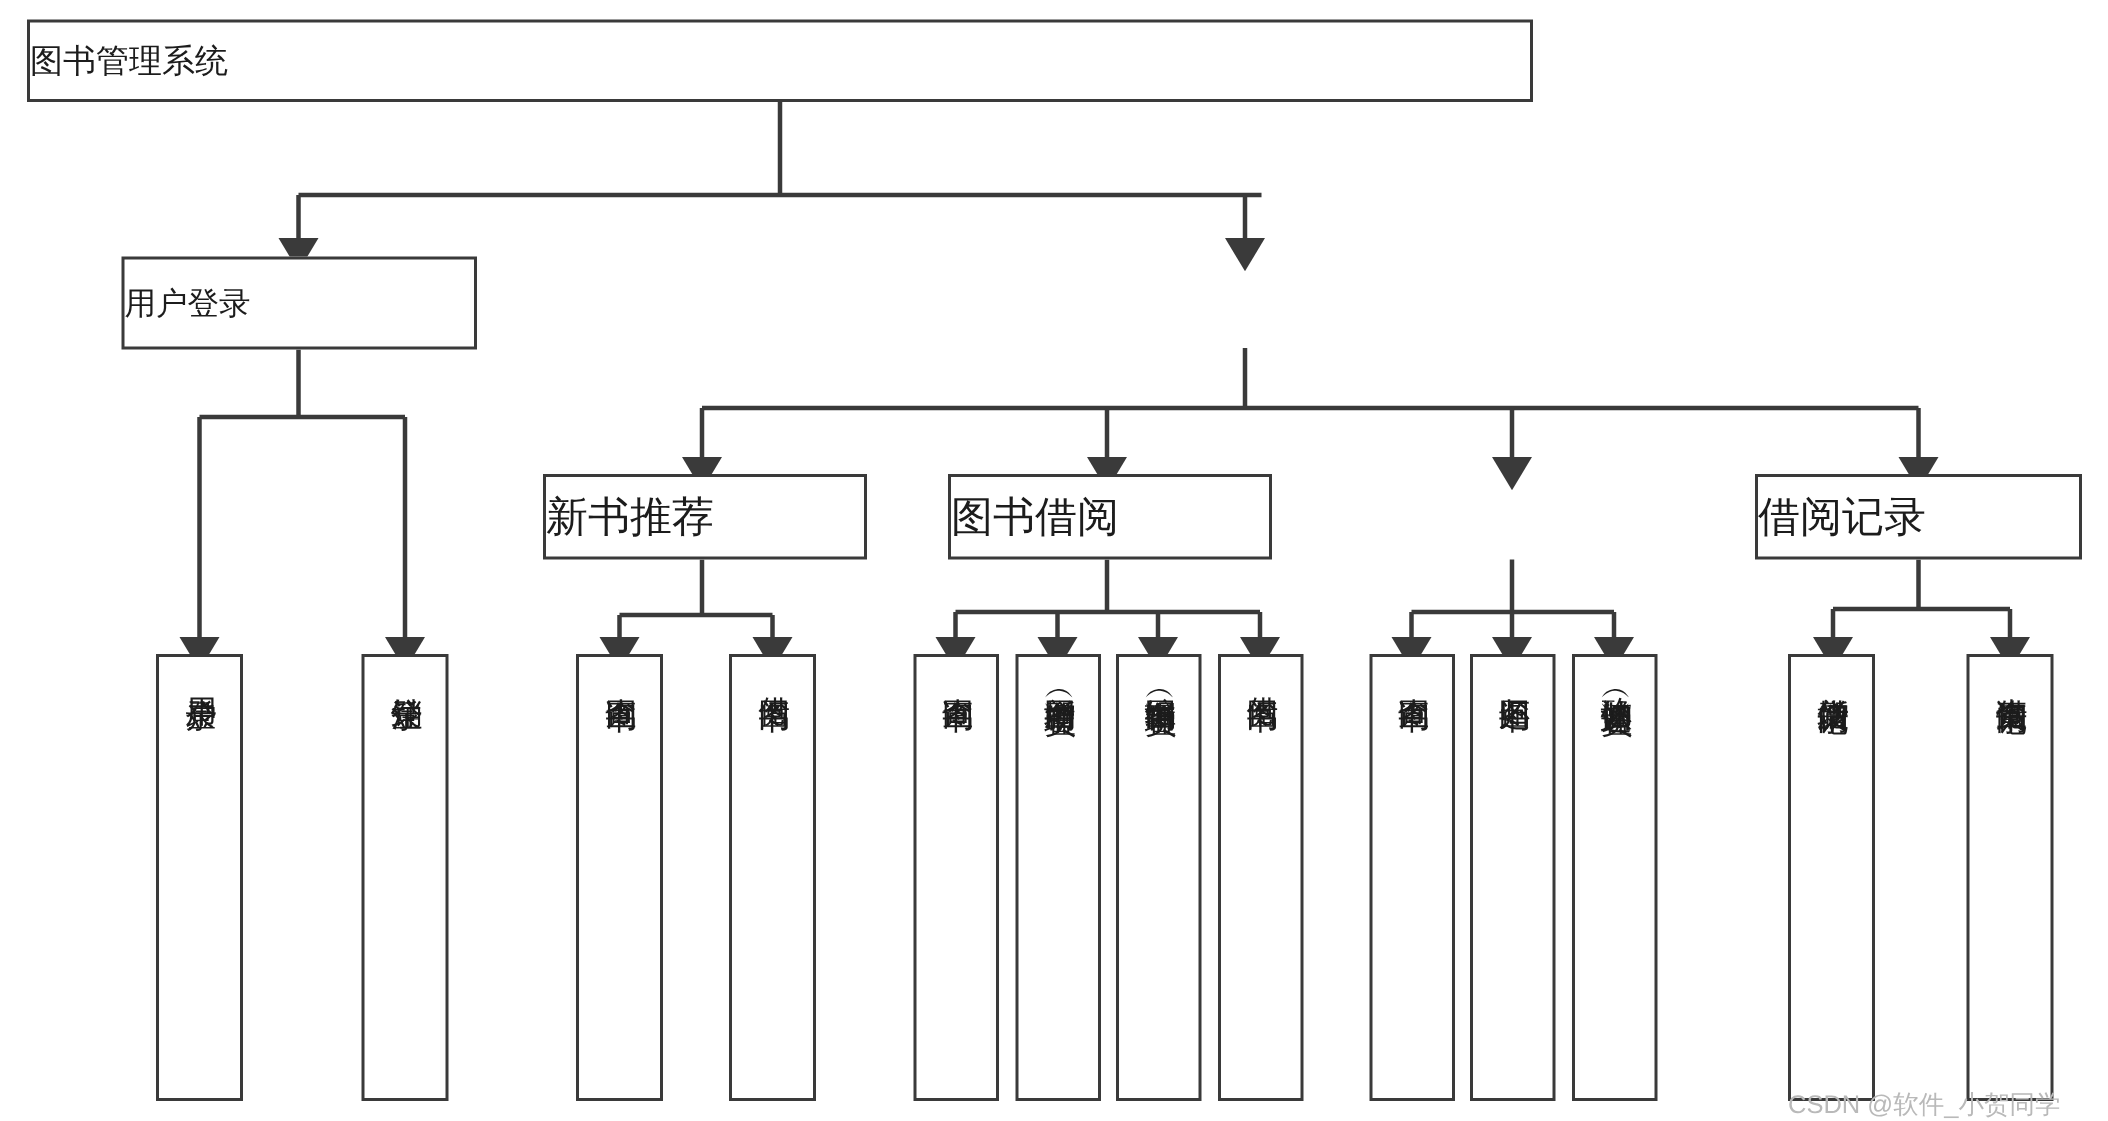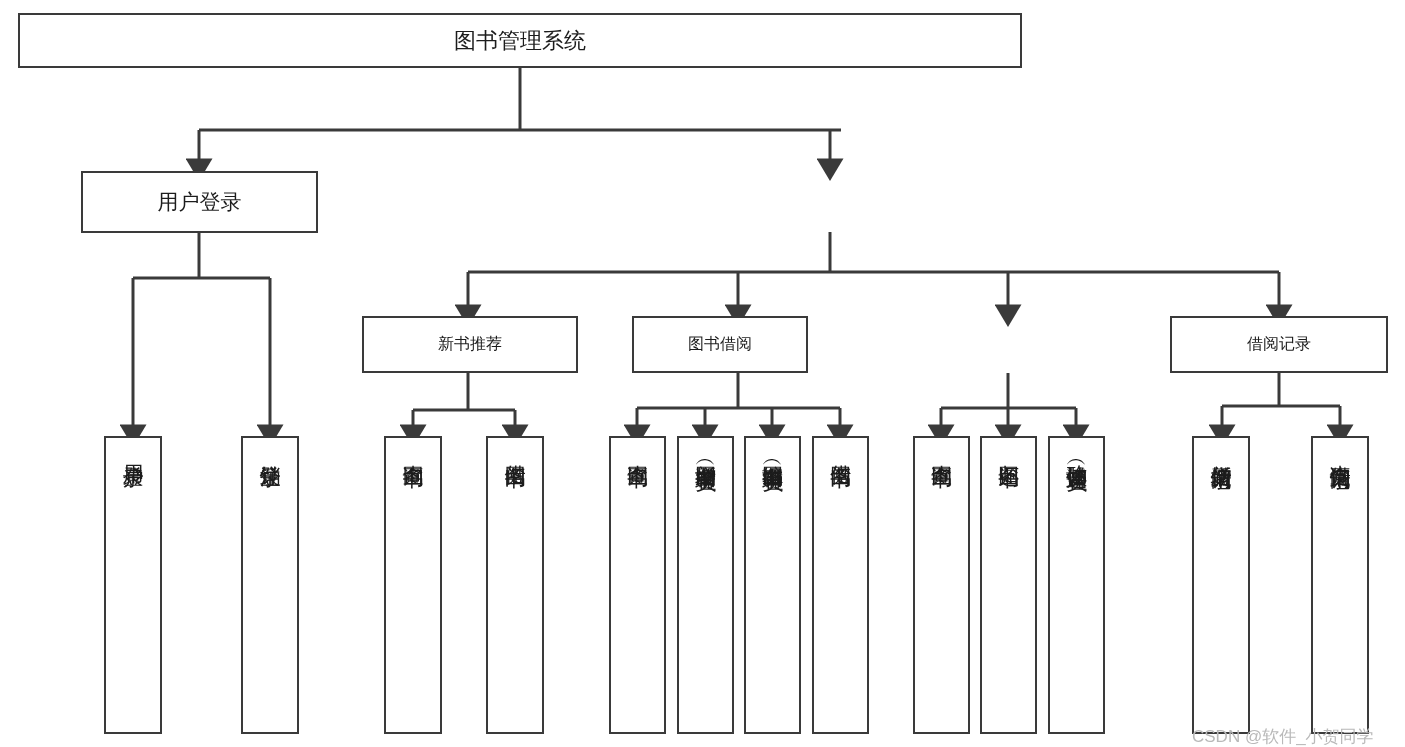--- a/index.html
+++ b/index.html
@@ -1,26 +1,26 @@
 <!DOCTYPE html>
 <html><head>
 <meta charset="utf-8">
 <style>
   html,body{margin:0;padding:0;background:#ffffff;}
   body{font-family:"Liberation Sans","DejaVu Sans",sans-serif;}
   #canvas{position:relative;width:1405px;height:747px;background:#ffffff;overflow:hidden;}
   svg.wires{position:absolute;left:0;top:0;width:1405px;height:747px;pointer-events:none;}
 
   .node{position:absolute;box-sizing:border-box;background:#ffffff;
-        border:2.5px solid #3a3a3a;display:flex;align-items:center;justify-content:center;}
+        border:2.5px solid #3a3a3a;display:flex;align-items:center;justify-content:flex-start;}
   .node .lbl{color:#1c1c1c;white-space:nowrap;}
 
   .node.root{font-size:22px;}
   .node.tier2{font-size:21px;}
-  .node.tier3{font-size:16px;}
+  .node.tier3{font-size:28px;}
 
   .node.leaf{align-items:flex-start;justify-content:center;padding-top:10px;}
   .node.leaf .lbl{
      writing-mode:vertical-rl;
      text-orientation:upright;
      font-size:21px;
      line-height:1.16;
      letter-spacing:1px;
      white-space:normal;
   }
@@ -85,21 +85,21 @@
     <span class="lbl">图书管理系统</span>
   </div>
 
   <div class="node tier2" style="left:81px;top:171px;width:237px;height:62px;">
     <span class="lbl">用户登录</span>
   </div>
 
   <div class="node tier3" style="left:362px;top:316px;width:216px;height:57px;">
     <span class="lbl">新书推荐</span>
   </div>
-  <div class="node tier3" style="left:632px;top:316px;width:176px;height:57px;">
+  <div class="node tier3" style="left:632px;top:316px;width:216px;height:57px;">
     <span class="lbl">图书借阅</span>
   </div>
   <div class="node tier3" style="left:1170px;top:316px;width:218px;height:57px;">
     <span class="lbl">借阅记录</span>
   </div>
 
   <div class="node leaf" style="left:104px;top:436px;width:58px;height:298px;">
     <span class="lbl">用户登录</span>
   </div>
   <div class="node leaf" style="left:241px;top:436px;width:58px;height:298px;">

